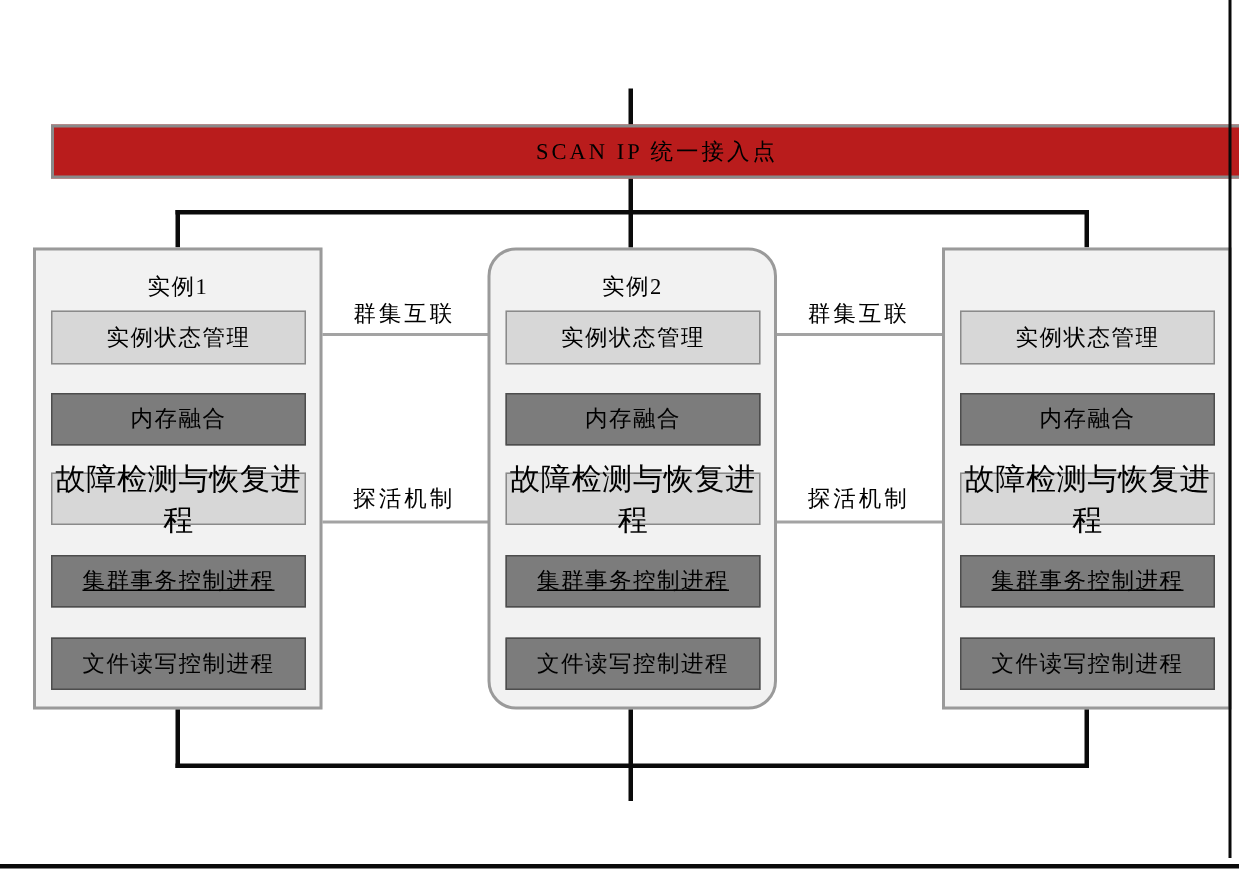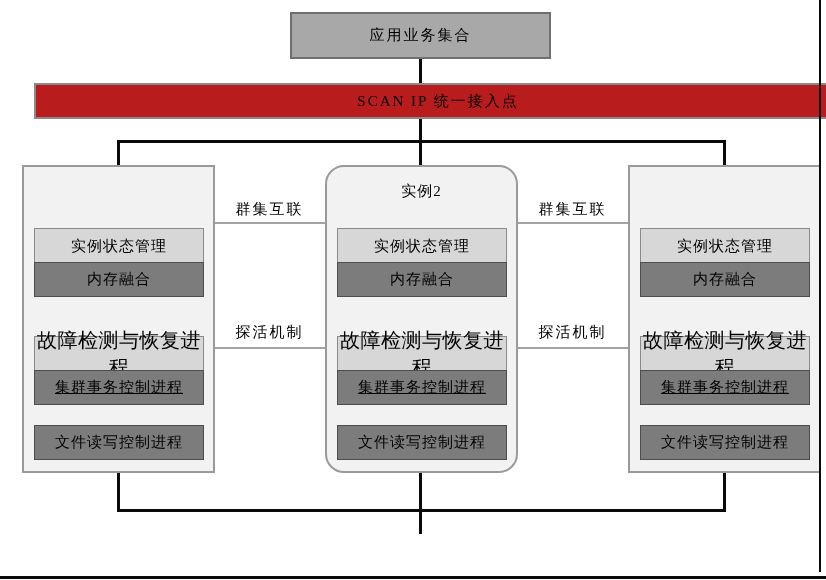--- a/index.html
+++ b/index.html
@@ -48,21 +48,21 @@
     text-align: center; font-size: 15px; letter-spacing: 1px;
   }
   .mod {
     position: absolute;
     left: 10px; width: 170px; height: 35px;
     box-sizing: border-box;
     display: flex; align-items: center; justify-content: center;
     text-align: center;
     font-size: 15px; letter-spacing: 1px;
   }
-  .mod.light { background: #d7d7d7; border: 1.5px solid #8a8a8a; margin-top: 21px; }
+  .mod.light { background: #d7d7d7; border: 1.5px solid #8a8a8a; }
   .mod.dark  { background: #7c7c7c; border: 1.5px solid #4d4d4d; }
   .m1 { top: 40px; height: 36px; }
   .m2 { top: 95px; font-family: Liberation Mono, monospace; }
   .m3 { top: 148px; font-size: 20px; letter-spacing: 0.5px; }
   .m4 { top: 203px; text-decoration: underline; }
   .m5 { top: 258px; }
   .bk { position: absolute; background: #0a0a0a; }
   .gline { position: absolute; background: #a3a3a3; height: 2px; width: 112px; }
   .link-label {
     position: absolute; width: 111px; text-align: center;
@@ -75,41 +75,41 @@
   .lab1 { top: 200px; }
   .lab2 { top: 323px; }
   .frame-right { left: 819px; top: 0; width: 2px; height: 572px; }
   .frame-bottom { left: 0; top: 576px; width: 826px; height: 3px; }
 </style>
 </head>
 <body>
 
 <div class="canvas">
 
-  <div class="box top-box">应用业务集合</div>
 
   <div class="bk" style="left:419px; top:59px;  width:3px; height:24px;"></div>
   <div class="bk" style="left:419px; top:119px; width:3px; height:46px;"></div>
   <div class="bk" style="left:117px; top:140px; width:609px; height:3px;"></div>
   <div class="bk" style="left:117px; top:140px; width:3px; height:25px;"></div>
   <div class="bk" style="left:723px; top:140px; width:3px; height:25px;"></div>
 
   <div class="box scan-bar">SCAN IP 统一接入点</div>
 
   <div class="gline lg1 row1"></div>
   <div class="gline lg1 row2"></div>
   <div class="gline lg2 row1"></div>
   <div class="gline lg2 row2"></div>
 
   <div class="link-label lg1 lab1">群集互联</div>
   <div class="link-label lg1 lab2">探活机制</div>
   <div class="link-label lg2 lab1">群集互联</div>
   <div class="link-label lg2 lab2">探活机制</div>
 
   <div class="column col1">
+    <div class="col-title">实例1</div>
     <div class="mod light m1">实例状态管理</div>
     <div class="mod dark m2">内存融合</div>
     <div class="mod light m3">故障检测与恢复进程</div>
     <div class="mod dark m4">集群事务控制进程</div>
     <div class="mod dark m5">文件读写控制进程</div>
   </div>
 
   <div class="column col2">
     <div class="col-title">实例2</div>
     <div class="mod light m1">实例状态管理</div>

